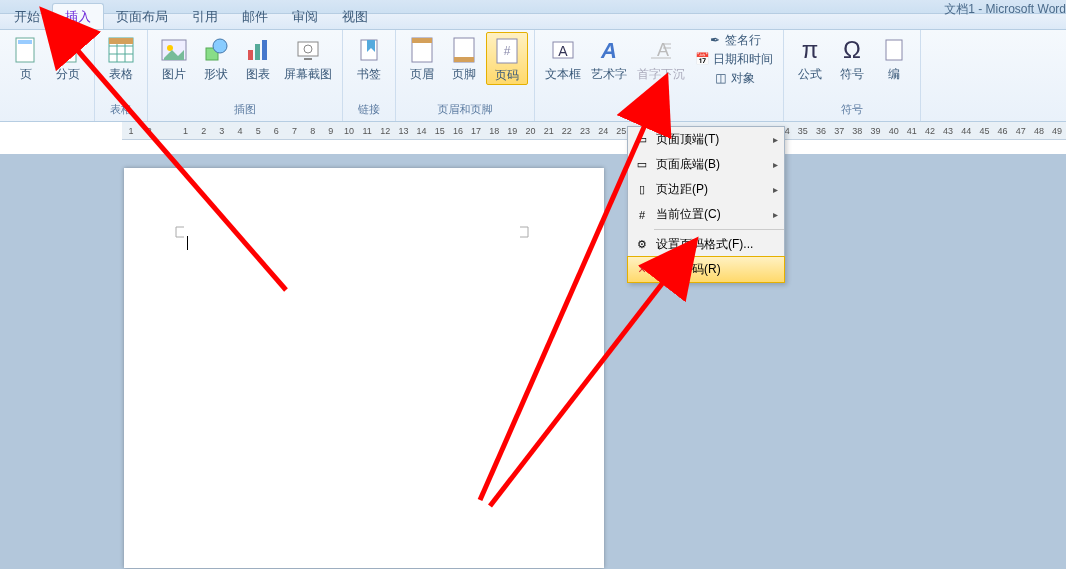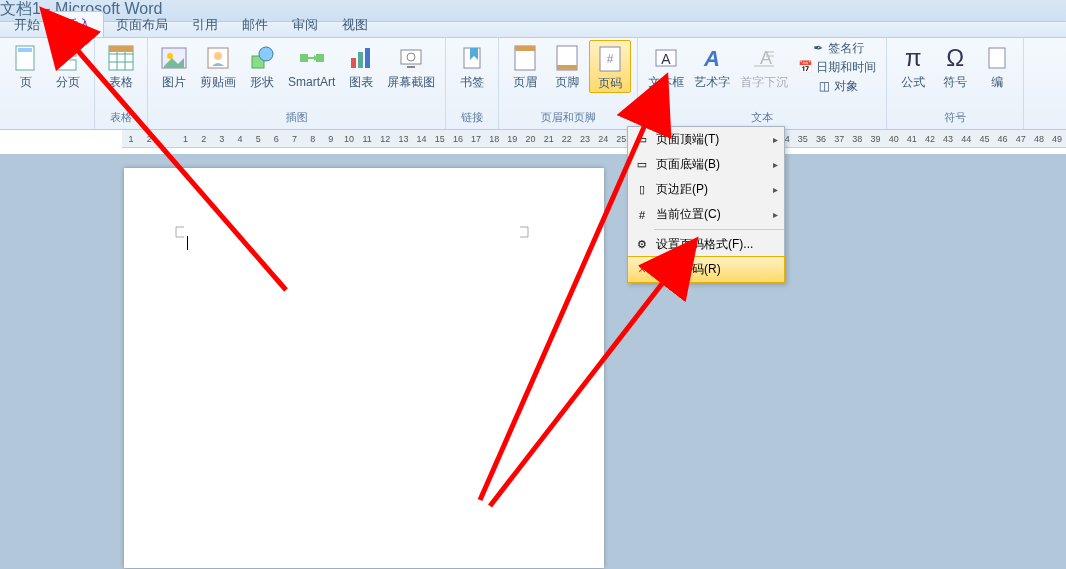--- a/index.html
+++ b/index.html
@@ -1,18 +1,18 @@
 <!DOCTYPE html>
 <html><head>
 <meta charset="utf-8">
 <style>
 * { margin: 0; padding: 0; box-sizing: border-box; font-family: "Microsoft YaHei", SimSun, sans-serif; }
 body { width: 1066px; height: 569px; background: #fff; overflow: hidden; position: relative; }
 
-.titlebar { height: 22px; background: linear-gradient(#d7e6f5,#cde0f2); font-size: 16px; color: #4a6a8a; text-align: left; line-height: 18px; border-bottom: 1px solid #b6cde2; }
+.titlebar { height: 14px; background: linear-gradient(#d7e6f5,#cde0f2); font-size: 12px; color: #4a6a8a; text-align: right; line-height: 18px; border-bottom: 1px solid #b6cde2; }
 
 .tabs { height: 16px; background: linear-gradient(#e9f1fa,#dce9f7); display: flex; align-items: flex-end; font-size: 13px; color: #3b5a7a; padding-left: 2px; border-bottom: 1px solid #b6cde2; }
 .tab { padding: 4px 12px 3px; cursor: default; }
 .tab.active { background: #f5f9fd; border: 1px solid #b6cde2; border-bottom: none; border-radius: 3px 3px 0 0; color: #6d28d9; }
 
 .ribbon { height: 92px; background: linear-gradient(#f5f9fd,#e9f1fa); display: flex; border-bottom: 1px solid #b6cde2; }
 .group { display: flex; flex-direction: column; align-items: center; border-right: 1px solid #cdddee; height: 100%; padding: 2px 6px; }
 .group-body { display: flex; align-items: flex-start; gap: 2px; flex: 1; }
 .group-label { font-size: 11px; color: #5a7aa0; margin-top: auto; padding-bottom: 2px; }
 
@@ -107,46 +107,25 @@
               <rect x="2" y="4" width="24" height="20" fill="#eef" stroke="#88a"></rect>
               <circle cx="10" cy="12" r="3" fill="#fc0"></circle>
               <path d="M4 22 L12 14 L18 20 L24 14 V24 H4Z" fill="#7b9"></path>
             </svg>
           </div>
           <span>图片</span>
         </div>
       <div class="btn">
           <div class="ic">
             <svg width="28" height="28">
-              <rect x="4" y="4" width="20" height="20" fill="#fff" stroke="#a87"></rect>
-              <circle cx="14" cy="12" r="4" fill="#fc8"></circle>
-              <path d="M8 22 Q14 16 20 22" fill="#8bd"></path>
-            </svg>
-          </div>
-          <span>剪贴画</span>
-        </div>
-      <div class="btn">
-          <div class="ic">
-            <svg width="28" height="28">
               <rect x="4" y="12" width="12" height="12" fill="#8d8" stroke="#5a5"></rect>
               <circle cx="18" cy="10" r="7" fill="#8cf" stroke="#47a"></circle>
             </svg>
           </div>
           <span>形状</span>
-        </div>
-      <div class="btn">
-          <div class="ic">
-            <svg width="28" height="28">
-              <rect x="2" y="10" width="8" height="8" fill="#7c7"></rect>
-              <rect x="18" y="10" width="8" height="8" fill="#7c7"></rect>
-              <path d="M10 14 L18 14" stroke="#7c7" stroke-width="2"></path>
-              <polygon points="16,11 20,14 16,17" fill="#7c7"></polygon>
-            </svg>
-          </div>
-          <span>SmartArt</span>
         </div>
       <div class="btn">
           <div class="ic">
             <svg width="28" height="28">
               <rect x="4" y="14" width="5" height="10" fill="#d55"></rect>
               <rect x="11" y="8" width="5" height="16" fill="#5a9"></rect>
               <rect x="18" y="4" width="5" height="20" fill="#47c"></rect>
             </svg>
           </div>
           <span>图表</span>

